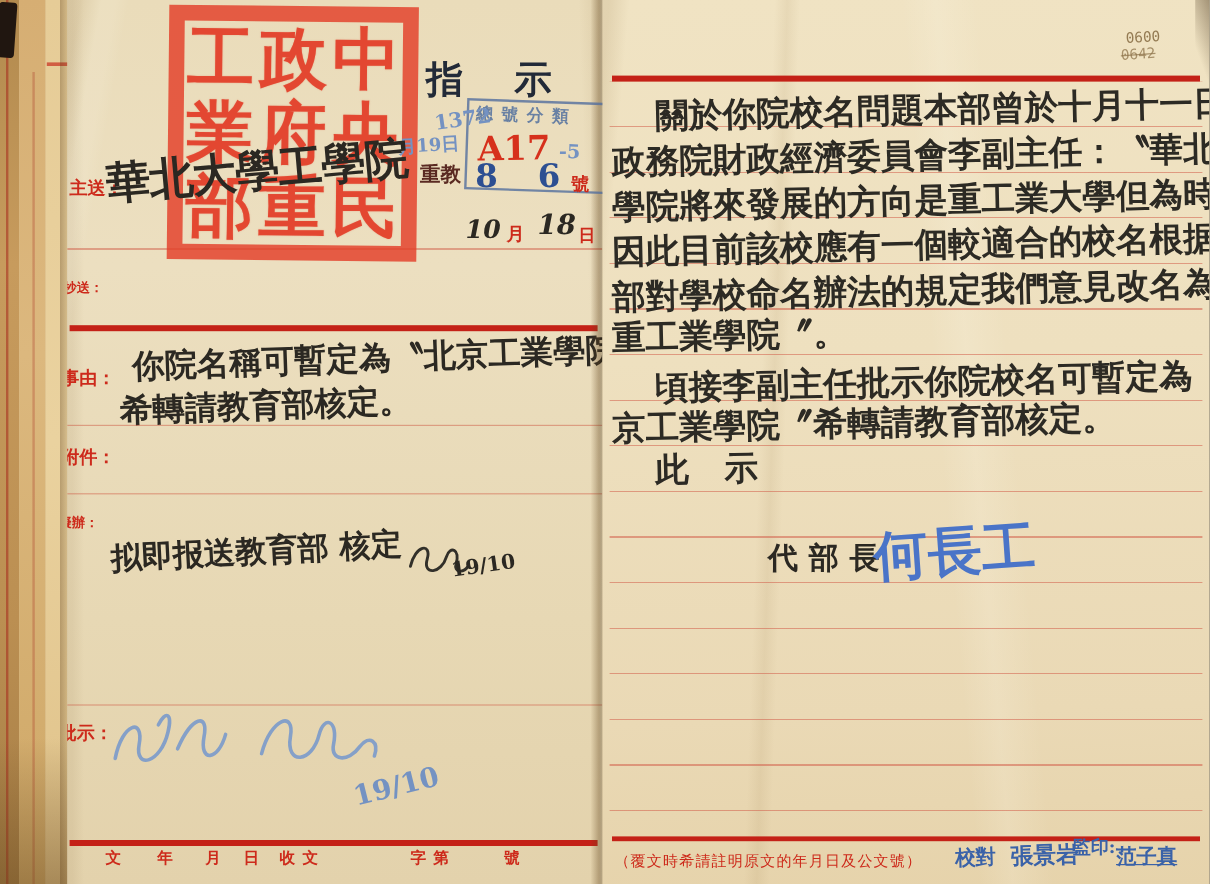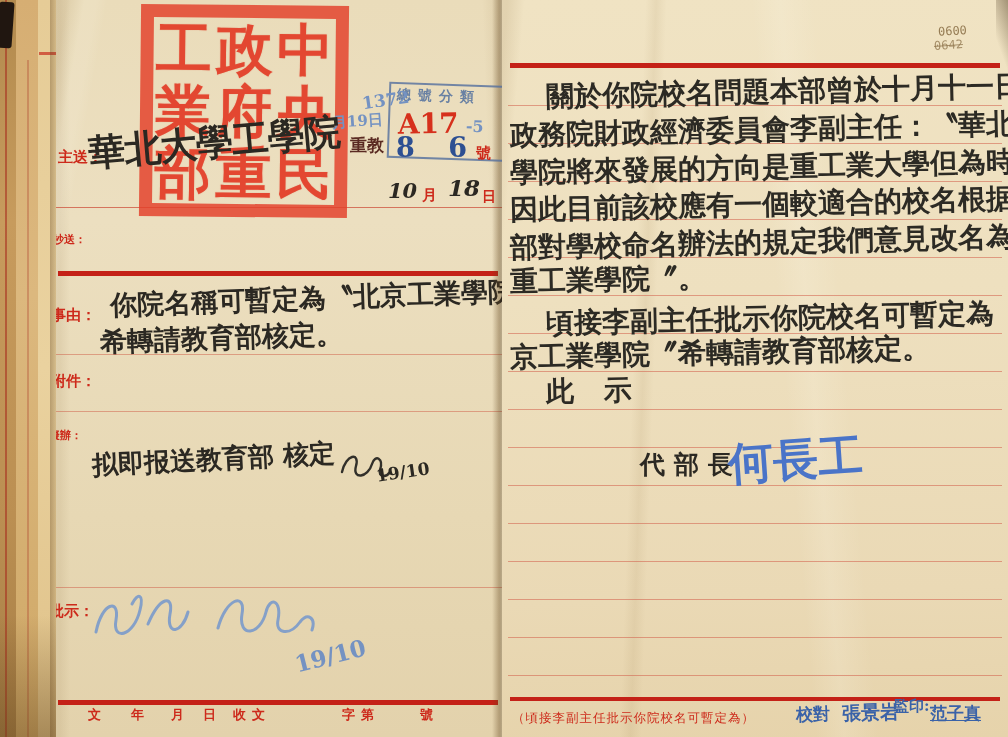--- a/index.html
+++ b/index.html
@@ -71,20 +71,21 @@
   <div class="vline-red" style="left:5px;top:0;height:737px;"></div>
   <div class="vline-red" style="left:27px;top:60px;height:677px;opacity:.5;"></div>
   <div class="abs" style="left:39px;top:52px;width:18px;height:3px;background:rgba(200,45,30,.7);"></div>
   <div class="blob-tl"></div>
   <div class="edge-shadow"></div>
   <div class="dark-bl"></div>
   <div class="blob-bl"></div>
 
   <div id="left-page" class="page">
 
+    <div class="abs" style="left:299px;top:46px;font-size:31px;font-weight:700;letter-spacing:16px;color:#222a38;font-family:'DejaVu Serif',serif;z-index:4;">指 示</div>
 
     <div id="seal">
       <span>工</span>
       <span>政</span>
       <span>中</span>
       <span>業</span>
       <span>府</span>
       <span>央</span>
       <span>部</span>
       <span>重</span>
@@ -166,21 +167,21 @@
     <div class="abs rline" style="left:8px;top:223px;">部對學校命名辦法的規定我們意見改名為北京</div>
     <div class="abs rline" style="left:8px;top:261px;">重工業學院〞。</div>
     <div class="abs rline" style="left:44px;top:299px;">頃接李副主任批示你院校名可暫定為〝北</div>
     <div class="abs rline" style="left:8px;top:334px;">京工業學院〞希轉請教育部核定。</div>
     <div class="abs rline" style="left:44px;top:372px;letter-spacing:10px;">此 示</div>
 
     <div class="abs hand" style="left:138px;top:448px;font-size:25px;letter-spacing:9px;">代部長</div>
     <div class="abs blue-ink" style="left:226px;top:430px;font-size:45px;transform:rotate(-4deg);color:#4a74c8;">何長工</div>
 
     <div class="rule-thick" style="left:8px;right:8px;top:697px;height:4px;"></div>
-    <div class="abs red-print" style="left:10px;top:710px;font-size:12.5px;font-weight:400;letter-spacing:1px;">（頃接李副主任批示你院校名可暫定為）</div>
+    <div class="abs red-print" style="left:10px;top:710px;font-size:12.5px;font-weight:400;letter-spacing:1px;">（覆文時希請註明原文的年月日及公文號）</div>
     <div class="abs blue-ink" style="left:294px;top:703px;font-size:17px;transform:rotate(-2deg);color:#3a62a8;">校對</div>
     <div class="abs blue-ink" style="left:340px;top:700px;font-size:19px;transform:rotate(-2deg);color:#3a62a8;">張景岩</div>
     <div class="abs blue-ink" style="left:392px;top:697px;font-size:15px;color:#3a62a8;">監印:</div>
     <div class="abs blue-ink" style="left:428px;top:702px;font-size:17px;color:#3a62a8;text-decoration:underline;">范子真</div>
   </div>
 
   <div class="abs faint" style="left:938px;top:24px;font-size:12px;transform:rotate(-3deg);">0600</div>
   <div class="abs faint" style="left:934px;top:38px;font-size:12px;text-decoration:line-through;transform:rotate(-4deg);opacity:.8;">0642</div>
 
   <div class="abs" style="left:996px;top:0;width:12px;height:70px;background:linear-gradient(250deg,rgba(70,50,25,.45),rgba(0,0,0,0) 70%);"></div>

